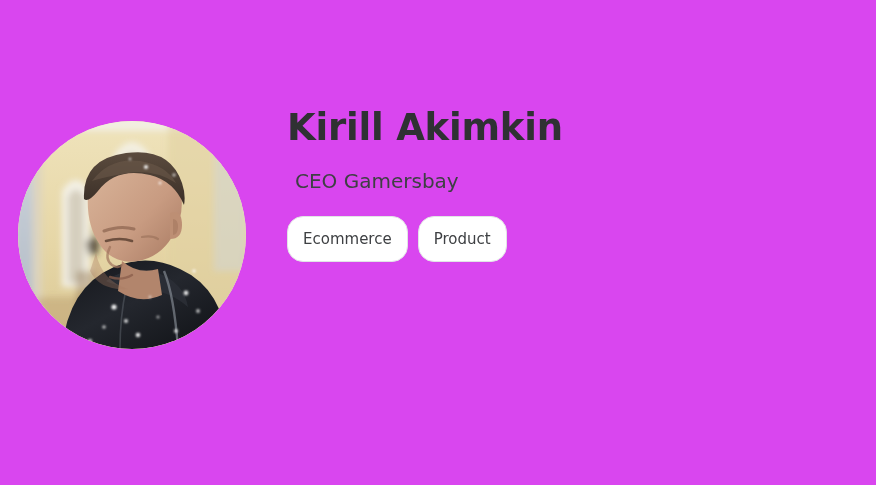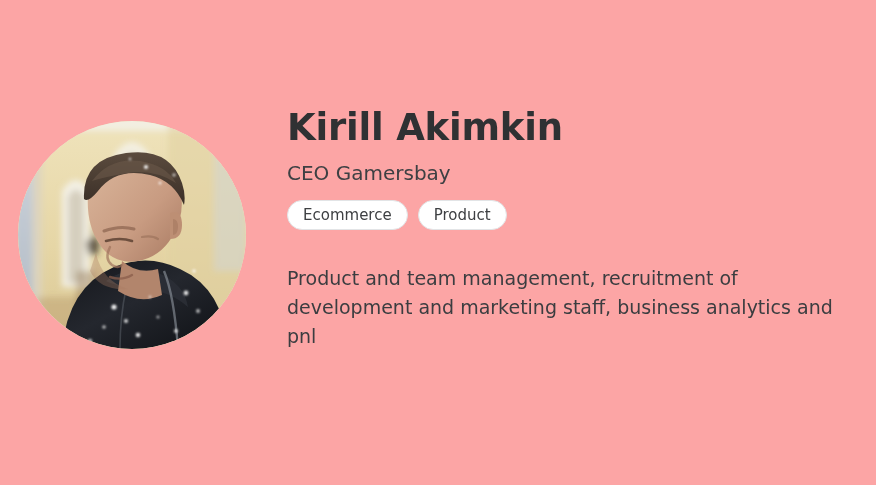--- a/index.html
+++ b/index.html
@@ -13,21 +13,21 @@
     font-family: "DejaVu Sans", sans-serif;
     overflow: hidden;
   }
 
   .profile-card {
     position: absolute;
     left: 0;
     top: 0;
     width: 876px;
     height: 485px;
-    background: #fca5a5;
+    background: #d946ef;
   }
 
   
   .avatar {
     position: absolute;
     left: 18px;
     top: 121px;
     width: 228px;
     height: 228px;
     border-radius: 50%;
@@ -54,41 +54,41 @@
     margin: 0;
     font-size: 37px;
     font-weight: bold;
     line-height: 48px;
     color: #2f3133;
     letter-spacing: -0.2px;
     white-space: nowrap;
   }
 
   .person-role {
-    margin: 0;
+    margin: 8px;
     padding-top: 8px;
     font-size: 20px;
     font-weight: normal;
     line-height: 26px;
     color: #3e4043;
     white-space: nowrap;
   }
 
   .tag-list {
     display: flex;
     flex-direction: row;
     align-items: center;
     gap: 10px;
     padding-top: 14px;
   }
   .tag {
     display: inline-flex;
     align-items: center;
     justify-content: center;
-    height: 30px;
+    height: 46px;
     padding: 0 15px;
     border: 1px solid #e2e4e6;
     border-radius: 16px;
     background: #ffffff;
     font-size: 15px;
     line-height: 1;
     color: #3e4043;
     white-space: nowrap;
     box-sizing: border-box;
   }
@@ -222,16 +222,15 @@
 
     <h1 class="person-name">Kirill Akimkin</h1>
 
     <div class="person-role">CEO Gamersbay</div>
 
     <div class="tag-list">
       <span class="tag">Ecommerce</span>
       <span class="tag">Product</span>
     </div>
 
-    <p class="person-bio">Product and team management, recruitment of development and marketing staff, business analytics and pnl</p>
 
   </div>
 </div>
 
 </body></html>

